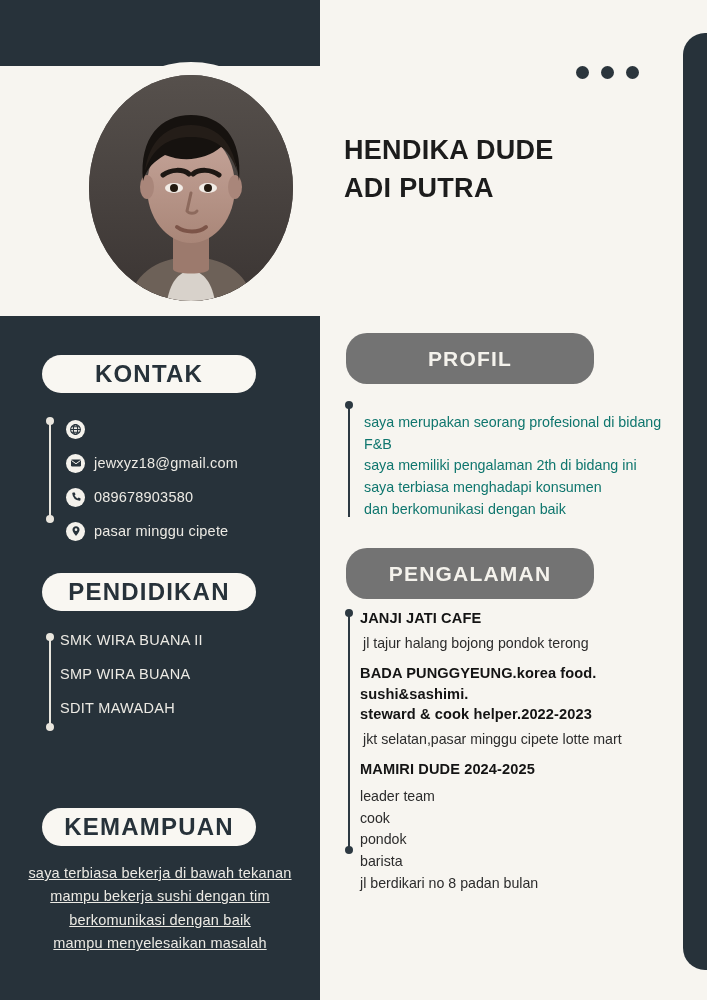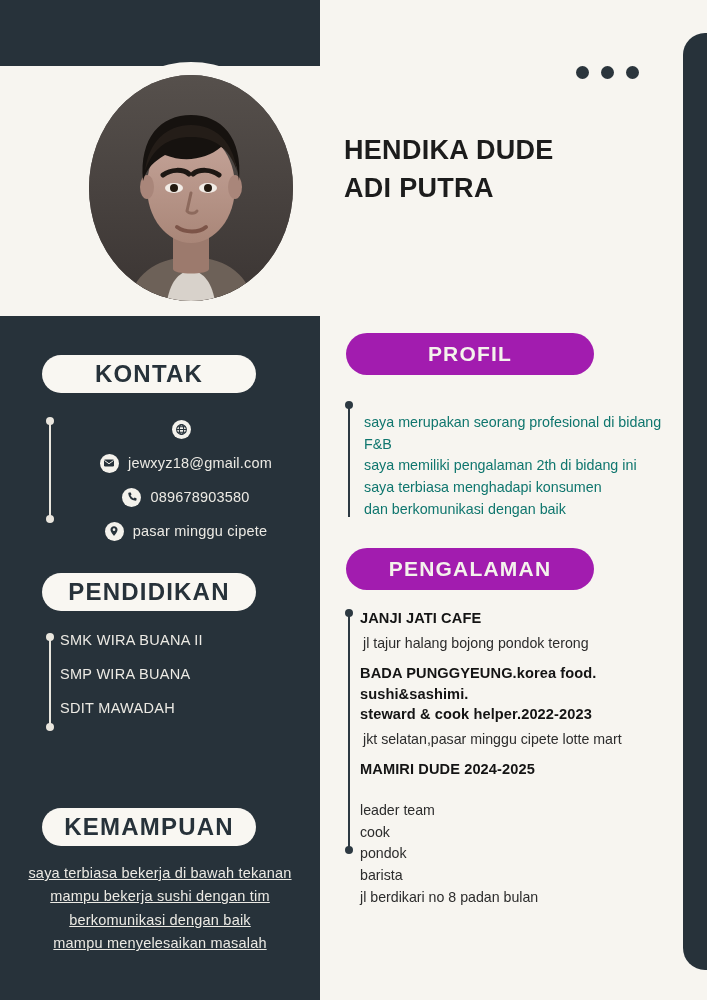--- a/index.html
+++ b/index.html
@@ -89,23 +89,23 @@
     display: flex;
     align-items: center;
     justify-content: center;
     color: #27323a;
     font-weight: bold;
     font-size: 24px;
     letter-spacing: 1.2px;
   }
   .pill-dark {
     position: absolute;
-    height: 42px;
+    height: 51px;
     border-radius: 21px;
-    background: #a21caf;
+    background: #737373;
     display: flex;
     align-items: center;
     justify-content: center;
     color: #f4f2ec;
     font-weight: bold;
     font-size: 21px;
     letter-spacing: 1.2px;
   }
 
   
@@ -144,21 +144,20 @@
   .contact-list {
     position: absolute;
     left: 66px; top: 415px;
     width: 240px;
   }
   .contact-row {
     display: flex;
     align-items: center;
     height: 28px;
     margin-bottom: 6px;
-    justify-content: center;
   }
   .cicon {
     flex: none;
     width: 19px; height: 19px;
     border-radius: 50%;
     background: #f4f2ec;
     display: flex;
     align-items: center;
     justify-content: center;
     margin-right: 9px;
@@ -410,21 +409,21 @@
         <div>sushi&amp;sashimi.</div>
         <div>steward &amp; cook helper.2022-2023</div>
       </div>
       <div class="exp-sub">jkt selatan,pasar minggu cipete lotte mart</div>
     </div>
 
     <div class="exp-job">
       <div class="exp-head">
         <div>MAMIRI DUDE 2024-2025</div>
       </div>
-      <div style="margin-top:20px;">
+      <div style="margin-top:6px;">
         <div class="exp-duty">leader team</div>
         <div class="exp-duty">cook</div>
         <div class="exp-duty">pondok</div>
         <div class="exp-duty">barista</div>
         <div class="exp-duty">jl berdikari no 8 padan bulan</div>
       </div>
     </div>
 
   </div>
 

